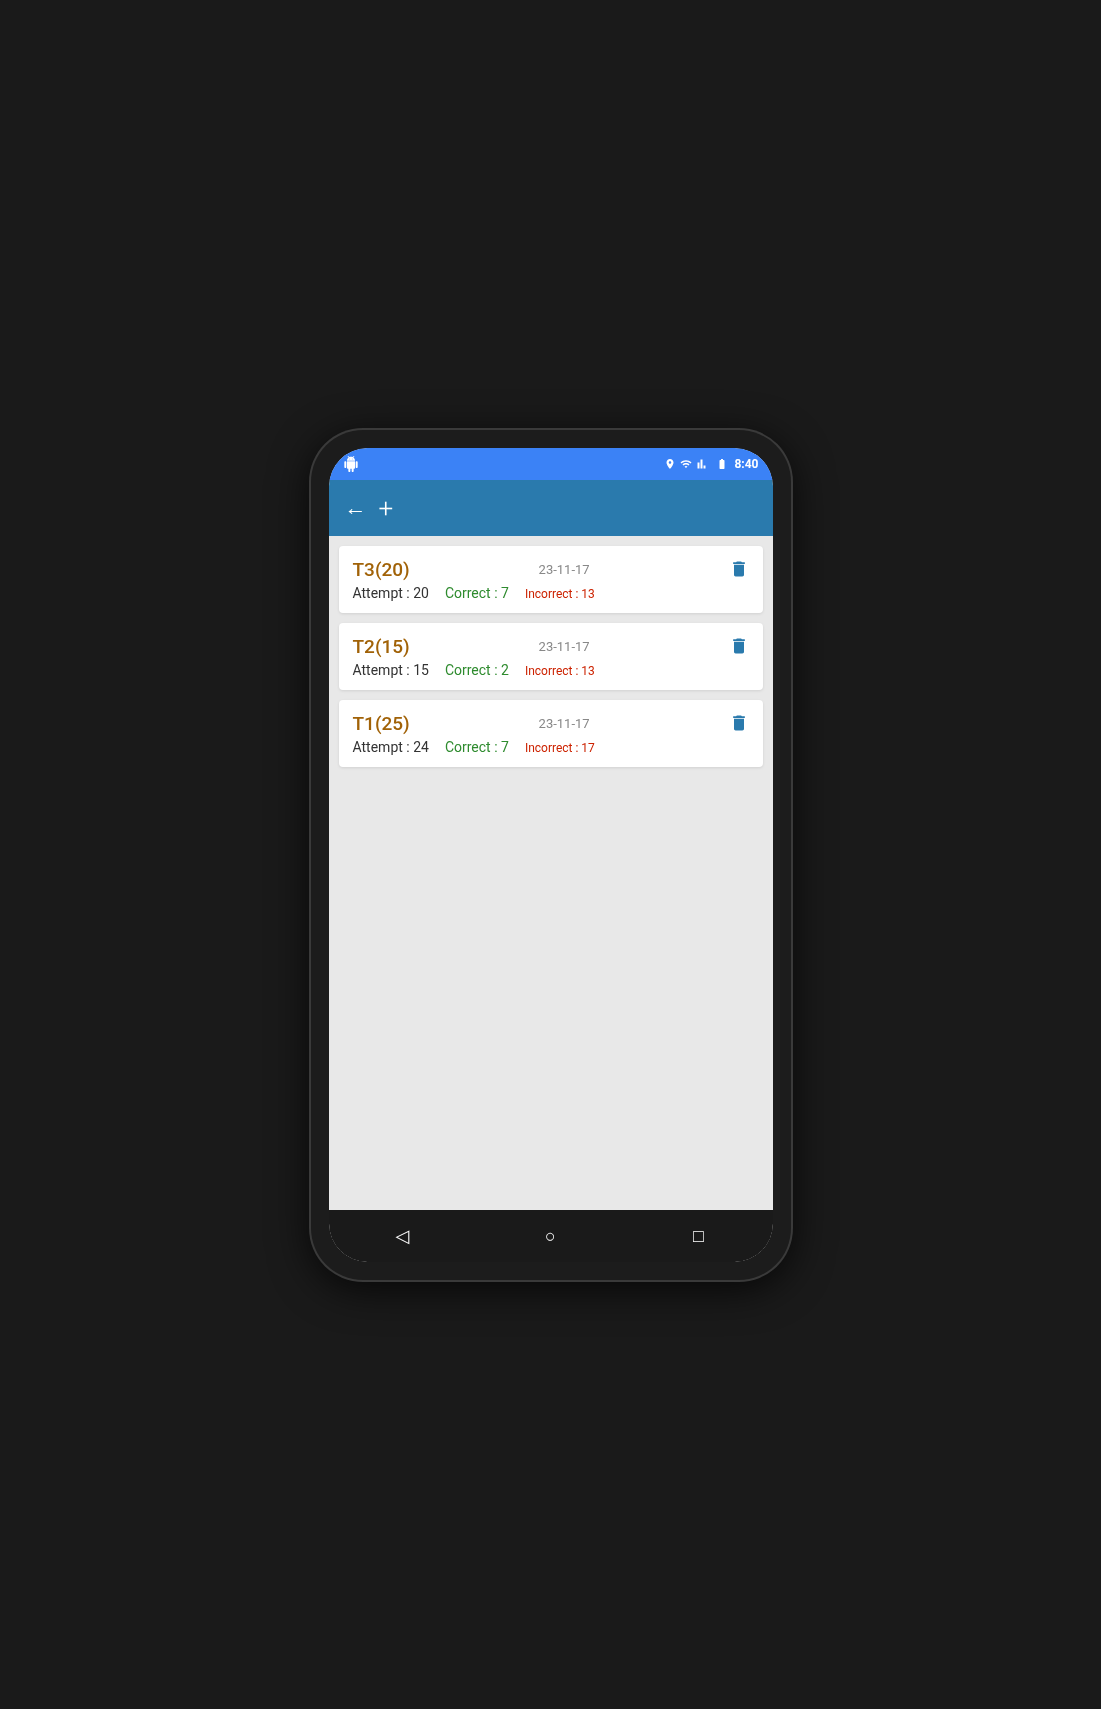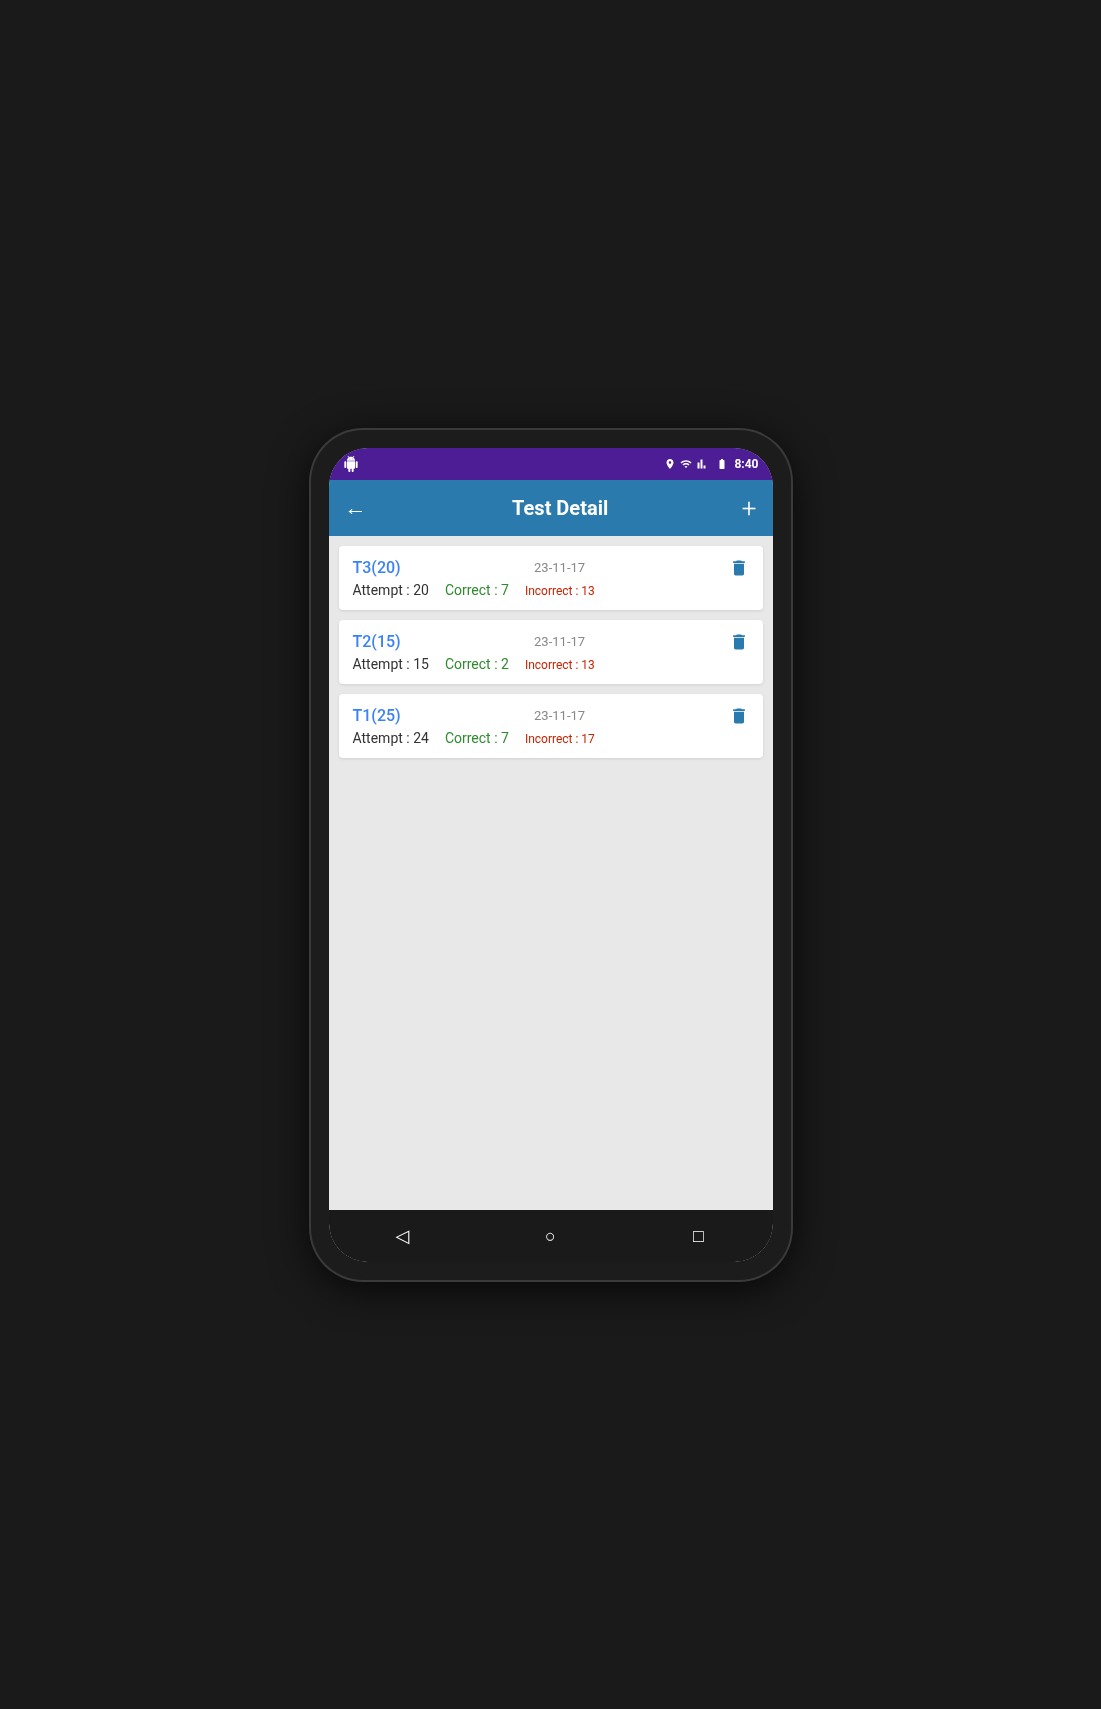--- a/index.html
+++ b/index.html
@@ -40,21 +40,21 @@
       height: 100%;
       display: flex;
       flex-direction: column;
       background: #e8e8e8;
       border-radius: 38px;
       overflow: hidden;
     }
 
     
     .status-bar {
-      background: #4c1d95;
+      background: #3b82f6;
       height: 32px;
       display: flex;
       align-items: center;
       justify-content: space-between;
       padding: 0 14px;
       flex-shrink: 0;
     }
 
     .status-left {
       display: flex;
@@ -139,23 +139,23 @@
       cursor: pointer;
     }
 
     .card-row-top {
       display: flex;
       align-items: center;
       justify-content: space-between;
     }
 
     .test-name {
-      font-size: 16px;
+      font-size: 19px;
       font-weight: 500;
-      color: #3b82f6;
+      color: #a16207;
     }
 
     .test-date {
       font-size: 13px;
       color: #888;
       flex: 1;
       text-align: center;
       margin-right: 10px;
     }
 
@@ -246,21 +246,20 @@
 
           <svg width="16" height="12" viewBox="0 0 24 24" fill="white">
             <path d="M15.67 4H14V2h-4v2H8.33C7.6 4 7 4.6 7 5.33v15.33C7 21.4 7.6 22 8.33 22h7.33c.74 0 1.34-.6 1.34-1.33V5.33C17 4.6 16.4 4 15.67 4z"></path>
           </svg>
           <span class="status-time">8:40</span>
         </div>
       </div>
 
       <div class="toolbar">
         <span class="toolbar-back">←</span>
-        <span class="toolbar-title">Test Detail</span>
         <span class="toolbar-add">+</span>
       </div>
 
       <div class="content">
 
         <div class="test-card">
           <div class="card-row-top">
             <span class="test-name">T3(20)</span>
             <span class="test-date">23-11-17</span>
             <div class="delete-btn">

